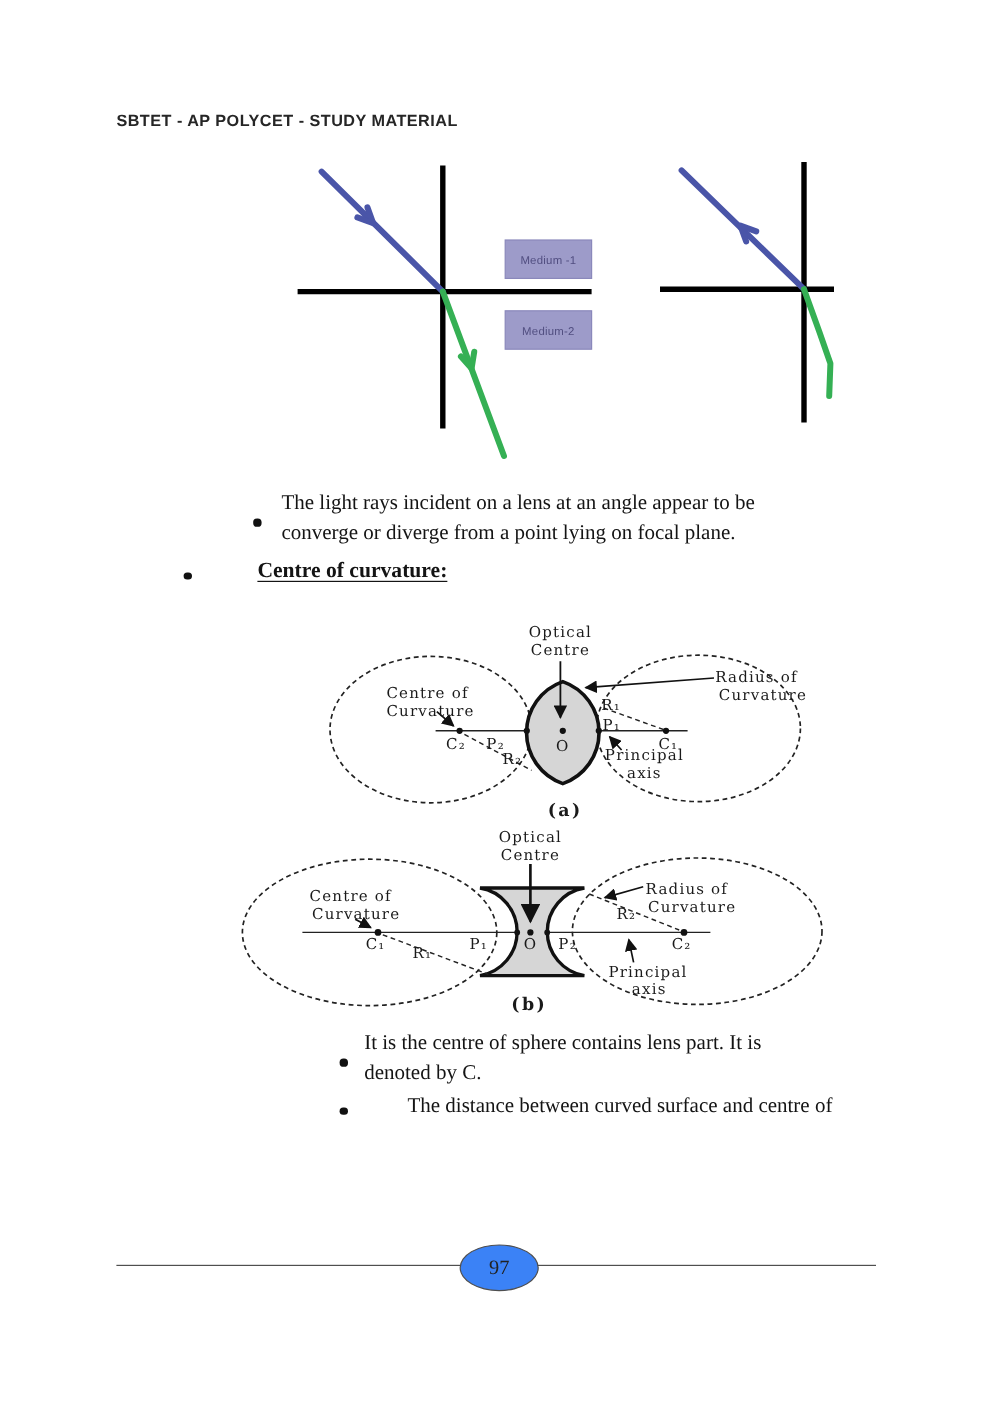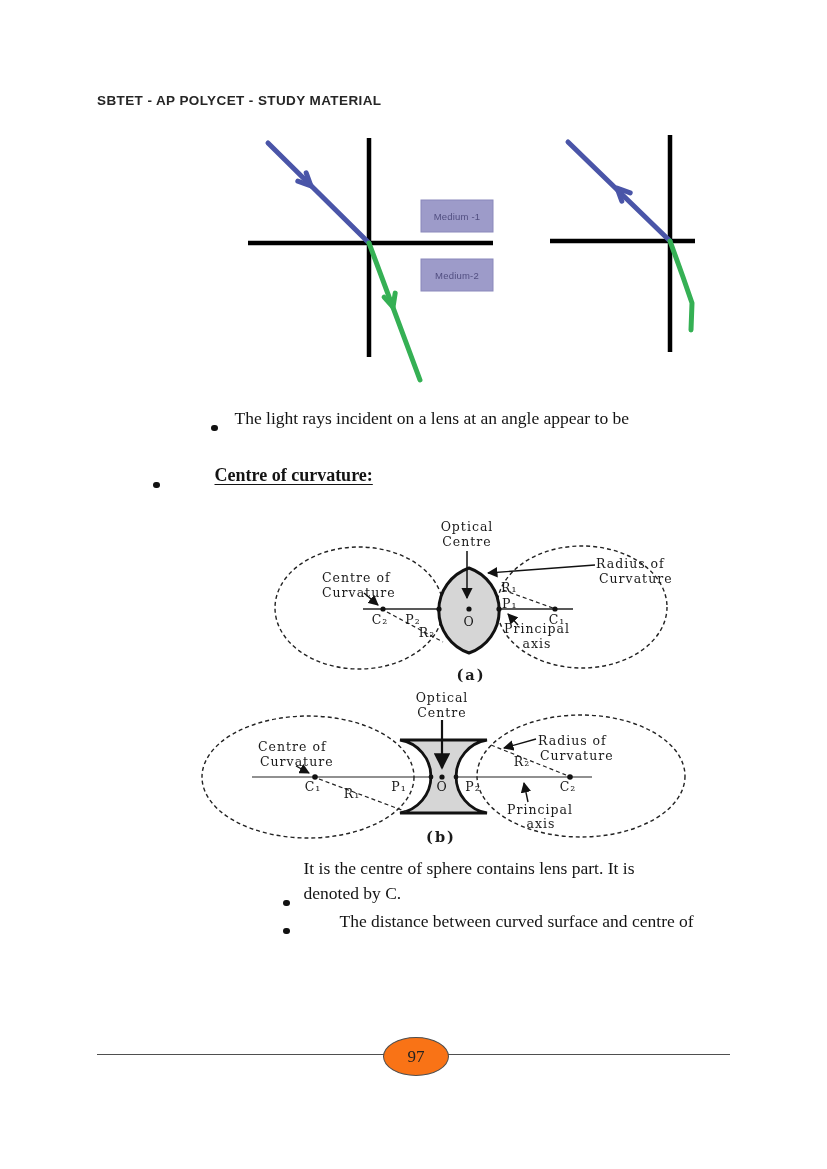--- a/index.html
+++ b/index.html
@@ -2,39 +2,39 @@
 <html><head>
 <meta charset="utf-8">
 <style>
   html,body{margin:0;padding:0;background:#fff;}
   .page{position:relative;width:827px;height:1169px;background:#ffffff;
         font-family:"Liberation Serif",serif;color:#111;overflow:hidden;}
   .header{position:absolute;left:97px;top:93px;
         font-family:"Liberation Sans",sans-serif;font-weight:bold;
         font-size:13.5px;letter-spacing:.4px;color:#262626;white-space:nowrap;}
   .fig{position:absolute;}
-  .bullet{position:absolute;display:flex;align-items:flex-end;}
+  .bullet{position:absolute;display:flex;align-items:center;}
   .bullet .dot{flex:none;width:6.5px;height:6.5px;border-radius:50%;background:#111;margin-top:9px;}
   .bullet .txt{font-size:17.5px;line-height:25px;color:#141414;}
   .bullet .txt span{display:block;white-space:nowrap;}
   #b-focal{left:211px;top:406px;}   #b-focal .dot{margin-right:17px;}
   #b-heading{left:153px;top:463px;gap:40px;} #b-heading .dot{margin-right:15px;}
   #b-heading .txt{font-size:18px;font-weight:bold;line-height:25px;}
   #b-heading .txt span{text-decoration:underline;text-underline-offset:3px;}
   #b-centre{left:283px;top:856px;}  #b-centre .dot{margin-right:14px;}
   #b-distance{left:283px;top:909px;gap:36px;}#b-distance .dot{margin-right:14px;}
   .figsvg text{font-family:"DejaVu Serif","Liberation Serif",serif;
         font-size:12.5px;letter-spacing:1px;fill:#1a1a1a;}
   .figsvg .cap{font-weight:bold;font-size:14.5px;letter-spacing:2px;}
   .medlabel{font-family:"Liberation Sans",sans-serif;font-size:9.5px;
         letter-spacing:.2px;fill:#514e80;}
   .footer-line{position:absolute;left:97px;top:1054px;width:633px;
         border-top:1.6px solid #4f4f4f;}
   .page-oval{position:absolute;left:383px;top:1037px;width:64px;height:37px;
-        border:1.6px solid #4f4f4f;border-radius:50%;background:#f97316;
+        border:1.6px solid #4f4f4f;border-radius:50%;background:#3b82f6;
         display:flex;align-items:center;justify-content:center;
         font-size:17px;color:#222;}
 </style>
 </head>
 <body>
 
 <div class="page">
 
   <div class="header">SBTET - AP POLYCET - STUDY MATERIAL</div>
 
@@ -56,20 +56,21 @@
     <line x1="5" y1="111" x2="150" y2="111" stroke="#000" stroke-width="4.5"></line>
     <line x1="23" y1="12" x2="125" y2="111" stroke-width="5" stroke-linecap="round" stroke="#4a55a8"></line>
     <path d="M85.2,62.8 L72,58 L76.8,71.2" fill="none" stroke-width="5" stroke-linecap="round" stroke-linejoin="round" stroke="#4a55a8"></path>
     <polyline points="125,111 138,147 147,173 146,200" fill="none" stroke-width="5" stroke-linecap="round" stroke-linejoin="round" stroke="#35b054"></polyline>
   </svg>
 
   <div class="bullet" id="b-focal">
     <div class="dot"></div>
     <div class="txt">
       <span>The light rays incident on a lens at an angle appear to be</span>
+      <span>converge or diverge from a point lying on focal plane.</span>
     </div>
   </div>
 
   <div class="bullet" id="b-heading">
     <div class="dot"></div>
     <div class="txt">
       <span>Centre of curvature:</span>
     </div>
   </div>
 

